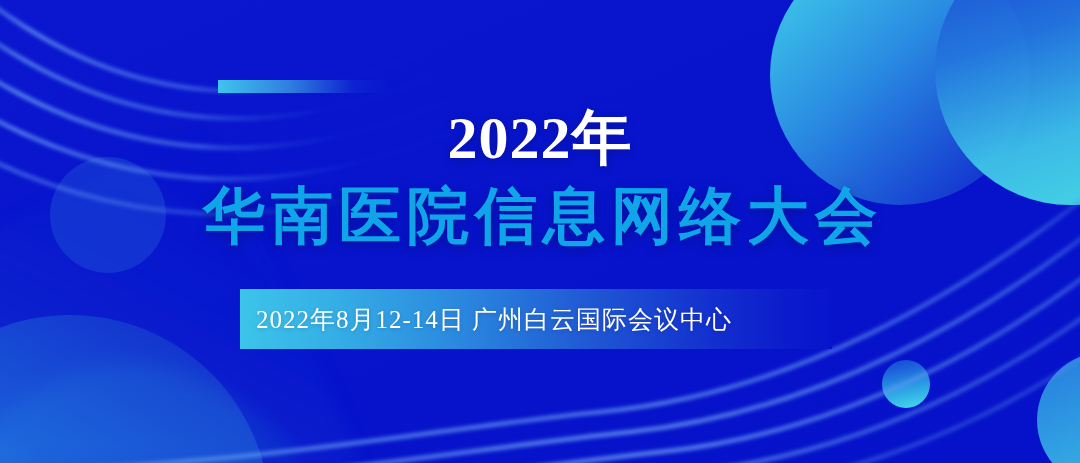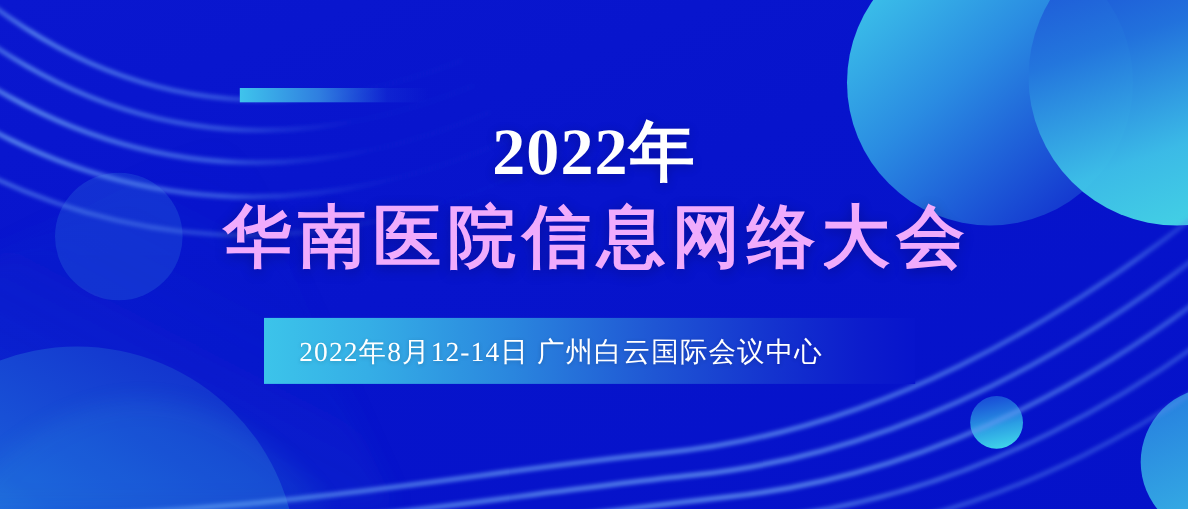--- a/index.html
+++ b/index.html
@@ -55,21 +55,21 @@
     line-height: 68px;
     text-shadow: 0 2px 10px rgba(0,0,0,0.22);
   }
 
   .main-title {
     position: absolute;
     left: 0;
     top: 178px;
     width: 1080px;
     text-align: center;
-    color: #f0abfc;
+    color: #0ea5e9;
     font-size: 62px;
     font-weight: bold;
     letter-spacing: 6px;
     text-indent: 6px;
     line-height: 76px;
     text-shadow: 0 3px 12px rgba(0,0,0,0.25);
   }
 
   .subtitle-wrap {
     position: absolute;
@@ -86,21 +86,21 @@
         #0c1ccc 92%,
         #0714cc 100%);
     display: flex;
     align-items: center;
   }
   .subtitle-text {
     color: #ffffff;
     font-size: 25px;
     font-weight: normal;
     letter-spacing: 1px;
-    padding-left: 32px;
+    padding-left: 16px;
     white-space: nowrap;
     text-shadow: 0 1px 4px rgba(0,0,0,0.18);
   }
 </style>
 </head>
 <body>
 
 <div id="banner">
 
   <svg id="bg-svg" viewBox="0 0 1080 463" preserveAspectRatio="none">

